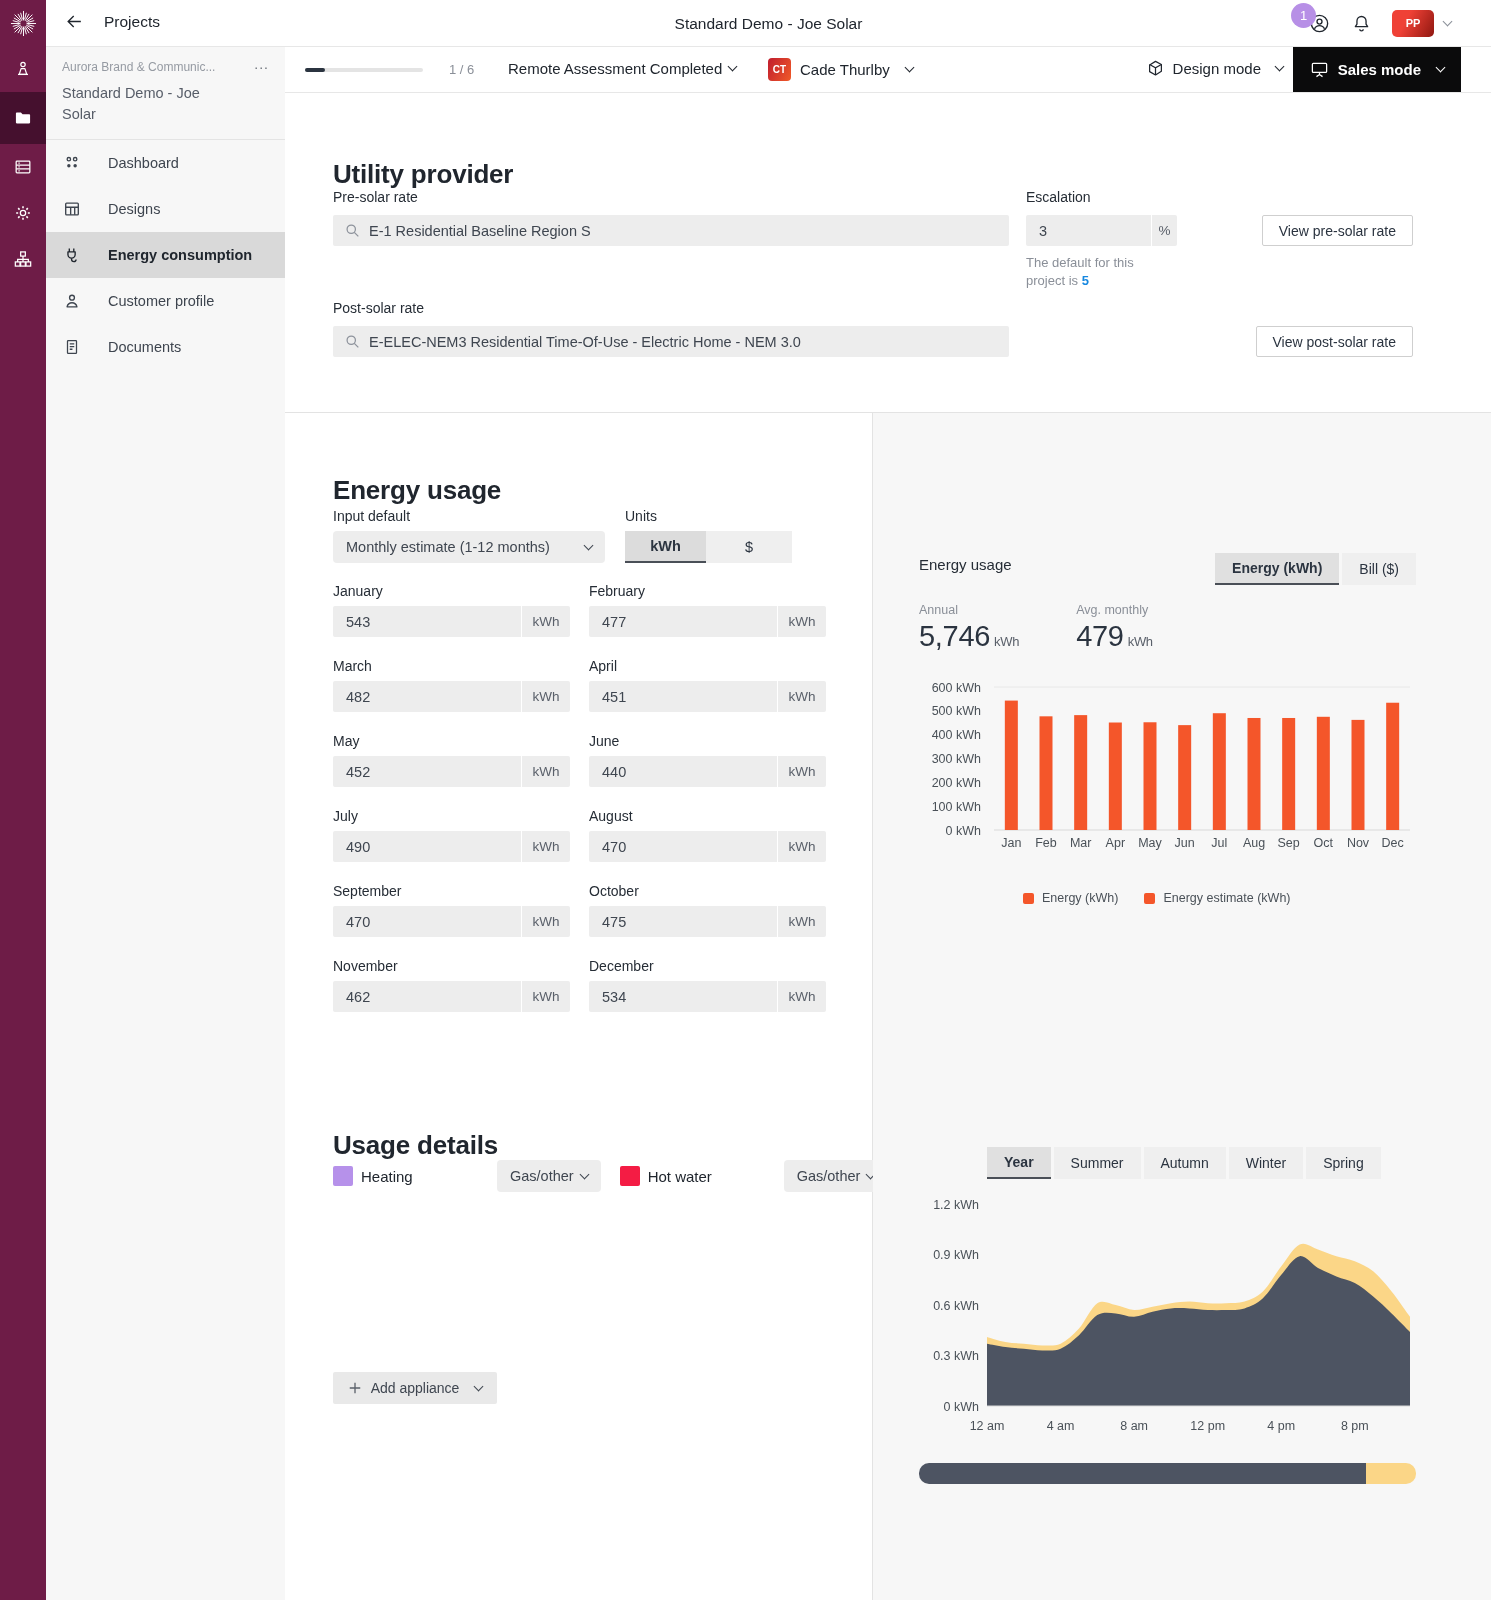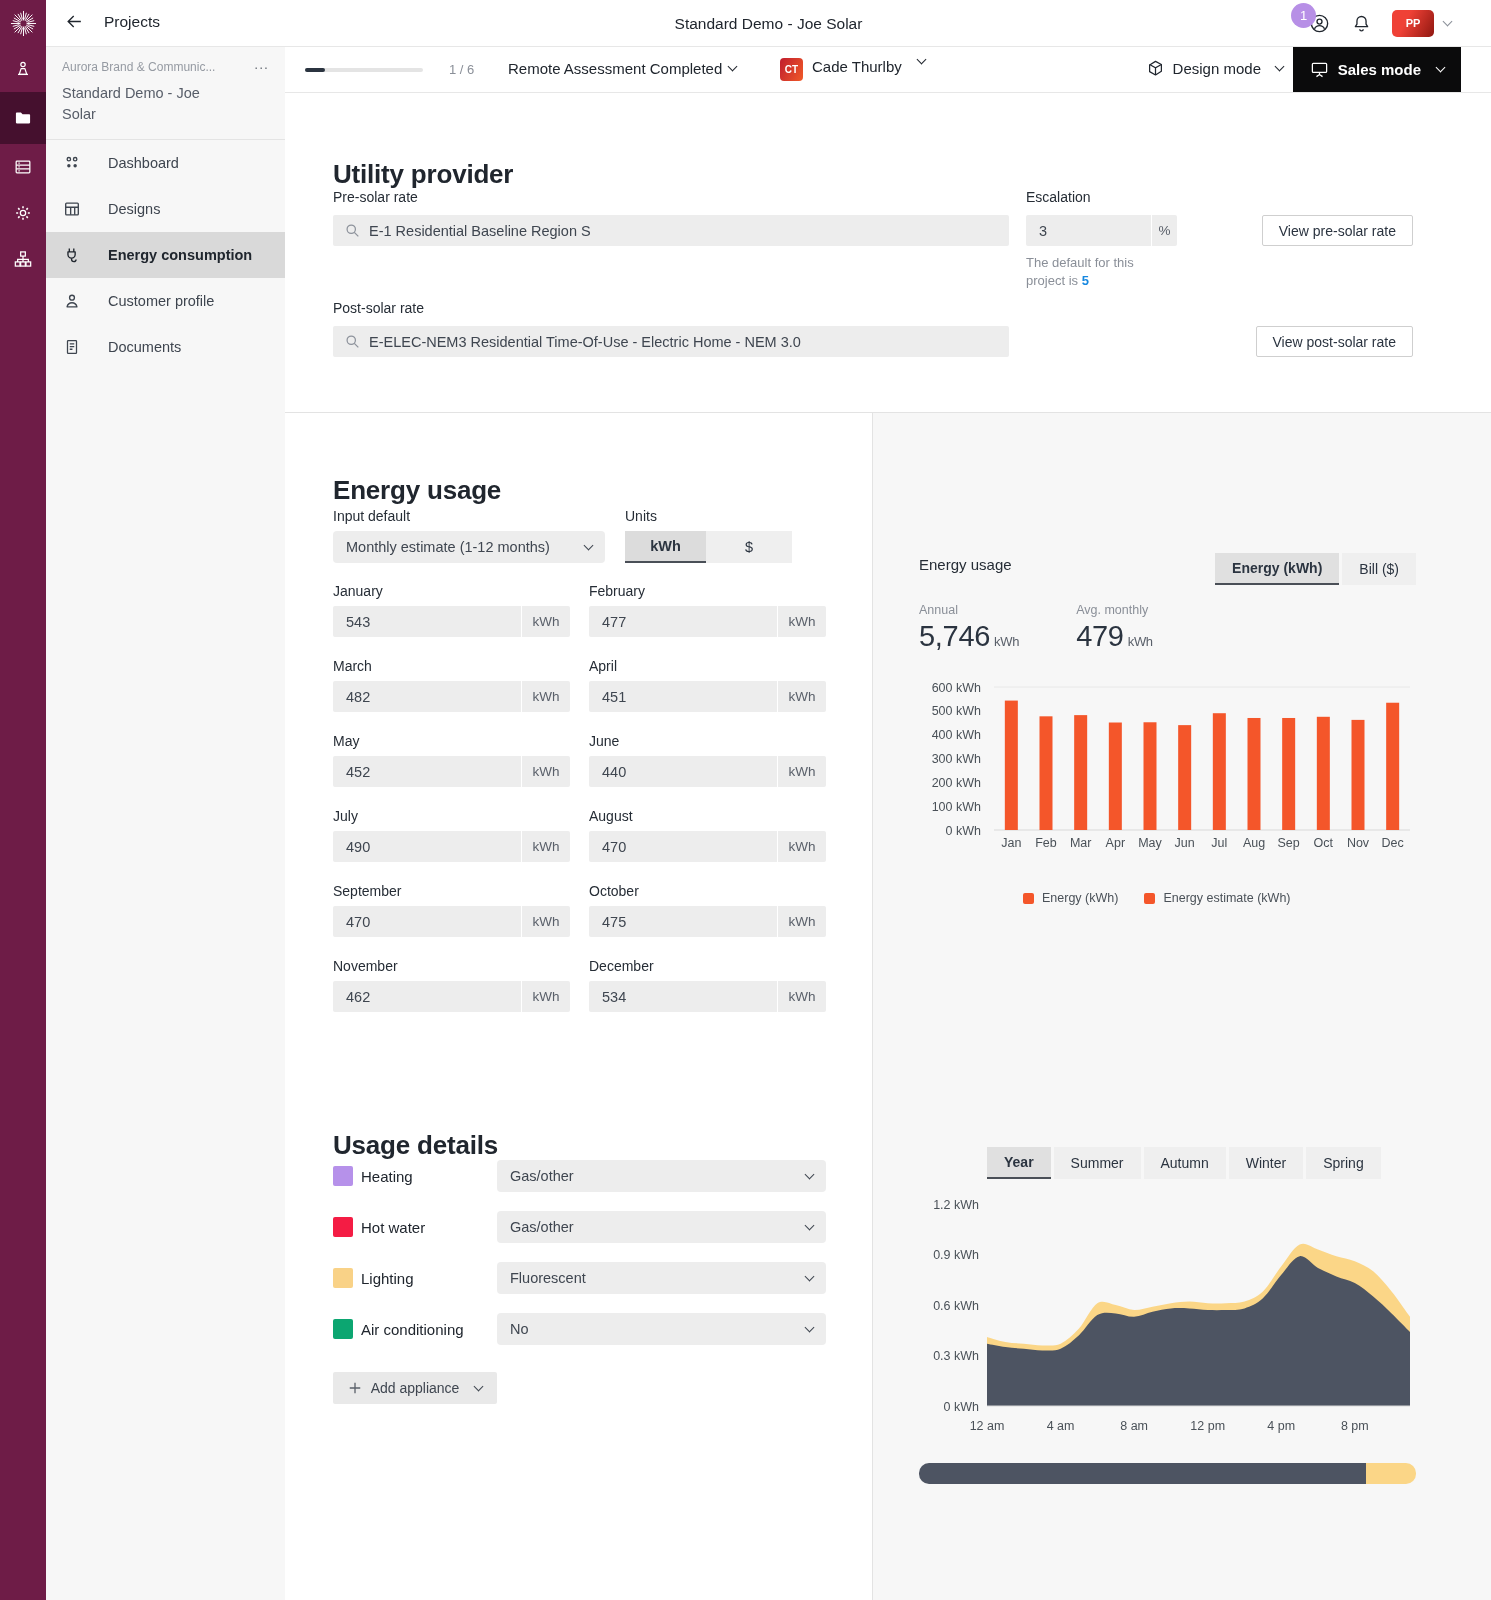--- a/index.html
+++ b/index.html
@@ -40,21 +40,21 @@
             font-size:14.5px;color:#3e454f}
   .nav-item.active{background:#d9d9d9;font-weight:700;color:#20262e}
   .nav-ic{width:18px;display:flex;justify-content:center}
   
   .toolbar{position:absolute;left:285px;top:47px;width:1206px;height:46px;background:#fff;
            border-bottom:1px solid #e7e7e7;z-index:3}
   .progress-track{position:absolute;left:20px;top:21px;width:118px;height:4px;background:#e4e4e4;border-radius:2px}
   .progress-fill{height:4px;background:#2b3440;border-radius:2px}
   .progress-label{position:absolute;left:164px;top:15px;font-size:13px;color:#8a8f98}
   .status-dd{position:absolute;left:223px;top:13px;display:flex;align-items:center;font-size:15px;cursor:pointer}
-  .assignee{position:absolute;left:495px;top:11px;display:flex;align-items:flex-start;gap:9px;font-size:15px;cursor:pointer}
+  .assignee{position:absolute;left:483px;top:11px;display:flex;align-items:center;gap:9px;font-size:15px;cursor:pointer}
   .avatar-ct{width:23px;height:23px;border-radius:4px;background:linear-gradient(118deg,#c01d2e,#f05a28);
              color:#fff;font-size:10px;font-weight:700;display:flex;align-items:center;justify-content:center}
   .design-mode{position:absolute;right:208px;top:12px;display:flex;align-items:center;gap:8px;
                font-size:15px;cursor:pointer}
   .sales-mode{position:absolute;right:30px;top:0;height:45px;background:#0b0b0c;color:#fff;
               display:flex;align-items:center;gap:9px;padding:0 17px;font-size:15px;font-weight:600;cursor:pointer}
   
   .content{position:absolute;left:285px;top:93px;width:1206px;height:1507px;background:#fff}
   .section-title{font-size:26px;color:#20262e;letter-spacing:-.2px}
   .field-label{font-size:14px;color:#262d36}
@@ -112,21 +112,21 @@
   .stat-value{font-size:29px;color:#2b3440;margin-top:3px;letter-spacing:-.3px}
   .stat-unit{font-size:13px;color:#5a606a;margin-left:4px}
   #bar-chart{position:absolute;left:40px;top:262px}
   .legend{position:absolute;left:150px;top:478px;display:flex;gap:26px}
   .legend-item{display:flex;align-items:center;gap:8px;font-size:12.5px;color:#4a5158}
   .legend-swatch{width:11px;height:11px;border-radius:2px}
   
   .usage-row{position:absolute;left:0;top:973px;width:1206px;height:534px}
   .usage-form{position:absolute;left:0;top:0;width:588px;height:534px;background:#fff;border-right:1px solid #e3e3e3}
   .usage-form .section-title{position:absolute;left:48px;top:42px}
-  .usage-rows{position:absolute;left:48px;top:94px;width:493px;display:flex;flex-direction:column;gap:19px}
+  .usage-rows{position:absolute;left:48px;top:94px;width:493px;display:flex;gap:19px}
   .usage-item{display:flex;align-items:center;height:32px}
   .swatch{width:20px;height:20px;border-radius:2px;flex:none}
   .usage-label{font-size:15px;color:#20262e;margin-left:8px;width:136px}
   .usage-dd{flex:1}
   .add-appliance{position:absolute;left:48px;top:306px;width:164px;height:32px;background:#e9e9e9;
                  border-radius:2px;display:flex;align-items:center;justify-content:center;gap:9px;
                  font-size:14px;color:#3f4650;cursor:pointer}
   .profile-panel{position:absolute;left:588px;top:0;width:618px;height:534px;background:#f7f7f7}
   .season-tabs{position:absolute;left:114px;top:81px}
   #area-chart{position:absolute;left:40px;top:128px}

